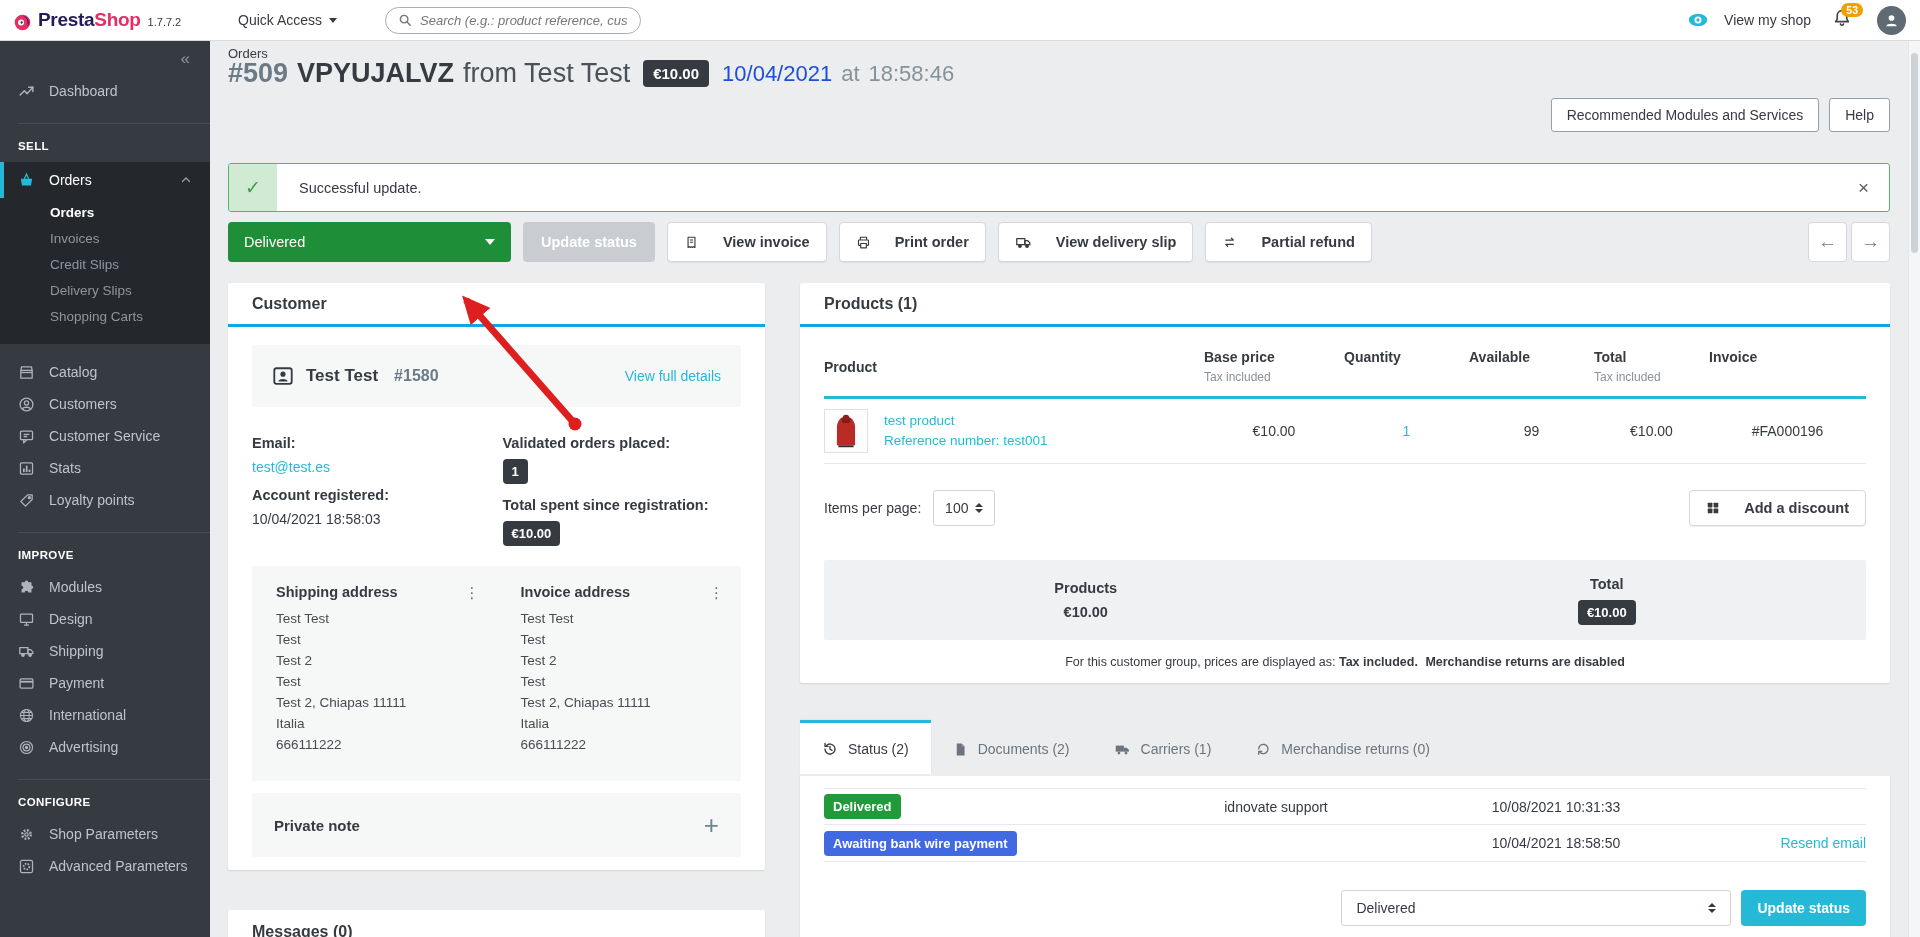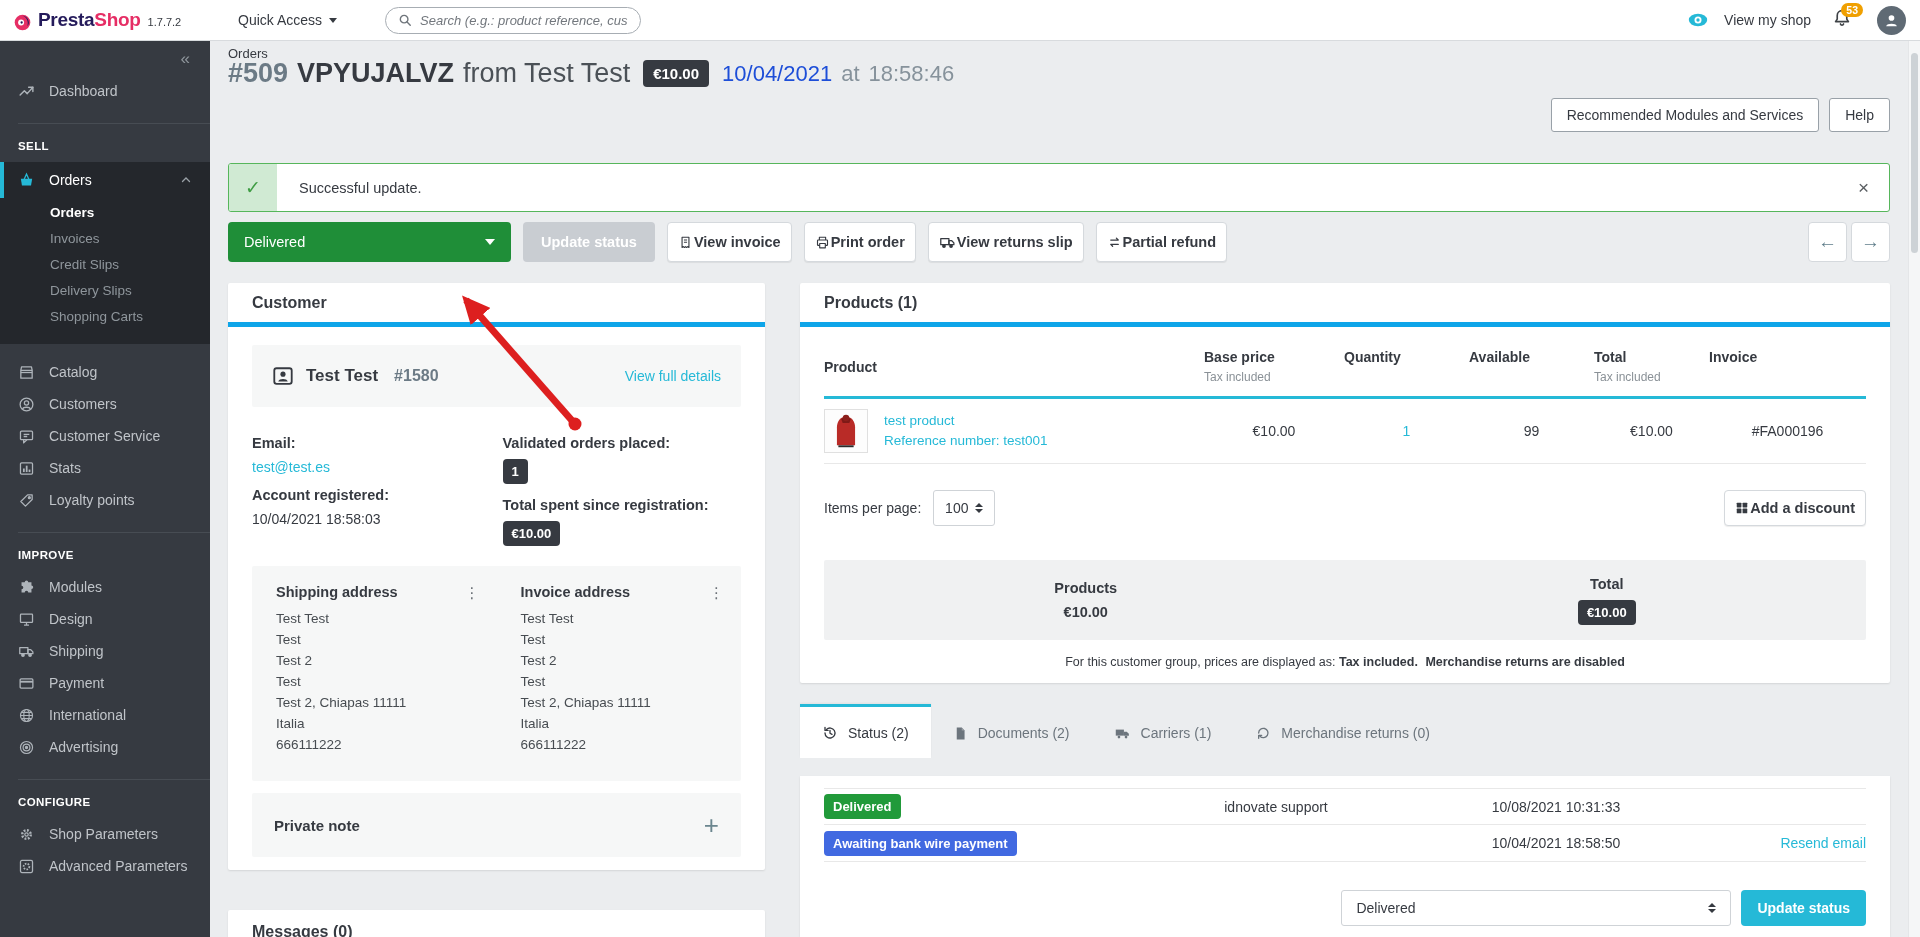--- a/index.html
+++ b/index.html
@@ -68,31 +68,31 @@
   .alert-close { display:flex; align-items:center; padding:0 20px; color:#5b5f63; font-size:19px; cursor:pointer; }
 
   
   .toolbar { position:absolute; left:228px; right:30px; top:222px; height:40px; display:flex; gap:12px; }
   .status-select { width:283px; height:40px; background:#1f8e38; border-radius:4px; color:#fff; font-size:14.5px;
                    display:flex; align-items:center; padding:0 16px; cursor:pointer; }
   .status-select .chev { margin-left:auto; width:0; height:0; border-left:5px solid transparent; border-right:5px solid transparent; border-top:6px solid #fff; }
   .btn-disabled { background:#c9cdd2; color:#fff; border:none; border-radius:4px; height:40px; padding:0 18px;
                   font-size:14.5px; font-weight:700; }
   .btn-white { background:#fff; border:1px solid #d5d9dd; box-shadow:0 1px 1px rgba(0,0,0,.07); border-radius:4px;
-               height:40px; padding:0 10px; font-size:14.5px; font-weight:600; color:#363a41;
-               display:flex; align-items:center; gap:1px; cursor:pointer; }
+               height:40px; padding:0 16px; font-size:14.5px; font-weight:600; color:#363a41;
+               display:flex; align-items:center; gap:24px; cursor:pointer; }
   .btn-white .icon { color:#363a41; }
   .nav-arrows { margin-left:auto; display:flex; gap:4px; }
   .btn-square { width:39px; height:40px; background:#fff; border:1px solid #d5d9dd; border-radius:4px;
                 color:#5f7d8a; font-size:19px; display:flex; align-items:center; justify-content:center; cursor:pointer; }
 
   
   .card { position:absolute; background:#fff; box-shadow:0 1px 2px rgba(0,0,0,.1); border-radius:2px; }
   .card-header { height:44px; display:flex; align-items:center; padding:0 24px; font-size:16px; font-weight:600;
-                 color:#363a41; border-bottom:5px solid #0ea5e9; }
+                 color:#363a41; border-bottom:3px solid #0ea5e9; }
 
   .customer-card { left:228px; top:283px; width:537px; height:587px; overflow:hidden; }
   .cust-body { padding:18px 24px 0; }
   .grey-box { background:#f6f7f7; border-radius:2px; }
   .cust-id-box { height:62px; display:flex; align-items:center; padding:0 20px; gap:12px; }
   .cust-name { font-size:17px; font-weight:700; }
   .cust-num { font-size:16px; color:#6b7a85; font-weight:600; margin-left:4px; }
   .link-cyan { color:#25b9d7; cursor:pointer; text-decoration:none; }
   .cust-id-box .link-cyan { margin-left:auto; font-size:14px; }
   .detail-grid { display:grid; grid-template-columns:1fr 1fr; column-gap:12px; margin-top:16px; }
@@ -134,21 +134,21 @@
   .updown .dn { border-top:4px solid #363a41; }
   .btn-discount { margin-left:auto; height:36px; }
   .totals-box { margin:34px 24px 0; background:#f0f1f2; border-radius:2px; height:80px; display:flex; justify-content:space-around; align-items:center; }
   .tot-stack { text-align:center; }
   .tot-label { font-size:14.5px; font-weight:700; color:#363a41; }
   .tot-value { font-size:14.5px; margin-top:8px; font-weight:700; }
   .footnote { position:absolute; left:0; right:0; bottom:14px; text-align:center; font-size:12.5px; color:#363a41; }
   .footnote b { font-weight:700; }
 
   
-  .tabs-strip { position:absolute; left:800px; top:704px; right:30px; height:54px; display:flex; align-items:flex-end; z-index:5; }
+  .tabs-strip { position:absolute; left:800px; top:720px; right:30px; height:54px; display:flex; align-items:flex-end; z-index:5; }
   .tab { display:flex; align-items:center; gap:10px; font-size:14px; color:#6c757d; padding:0 22px; height:50px; cursor:pointer; }
   .tab .icon { color:#6c757d; }
   .tab-active { background:#fff; border-top:3px solid #25b9d7; height:54px; color:#363a41; font-weight:400;
                 box-shadow:0 -1px 2px rgba(0,0,0,.05); }
   .tab-active .icon { color:#363a41; }
   .history-card { left:800px; top:776px; width:1090px; height:161px; border-radius:0; }
   .hist-rows { margin:12px 24px 0; }
   .hist-row { display:grid; grid-template-columns:1fr 240px 320px 150px; align-items:center; height:37px;
               border-bottom:1px solid #e8e8e8; font-size:14px; }
   .hist-row:first-child { border-top:1px solid #e8e8e8; }
@@ -453,21 +453,21 @@
     </button>
     <button class="btn-white">
       <span class="icon" style="width:17px;height:17px">
         <svg viewBox="0 0 24 24" fill="none" stroke="currentColor" stroke-width="1.8" stroke-linejoin="round">
             <rect x="2.5" y="6.5" width="11.5" height="8.5"></rect>
             <path d="M14 9.5h4l3 3v2.5h-7z"></path>
             <circle cx="7" cy="17" r="1.8" fill="currentColor"></circle>
             <circle cx="17" cy="17" r="1.8" fill="currentColor"></circle>
           </svg>
       </span>
-      <span>View returns slip</span>
+      <span>View delivery slip</span>
     </button>
     <button class="btn-white">
       <span class="icon" style="width:15px;height:15px">
         <svg viewBox="0 0 24 24" fill="none" stroke="currentColor" stroke-width="2" stroke-linecap="round" stroke-linejoin="round">
             <path d="M6 8h12l-3-3M18 15H6l3 3"></path>
           </svg>
       </span>
       <span>Partial refund</span>
     </button>
     <div class="nav-arrows">

